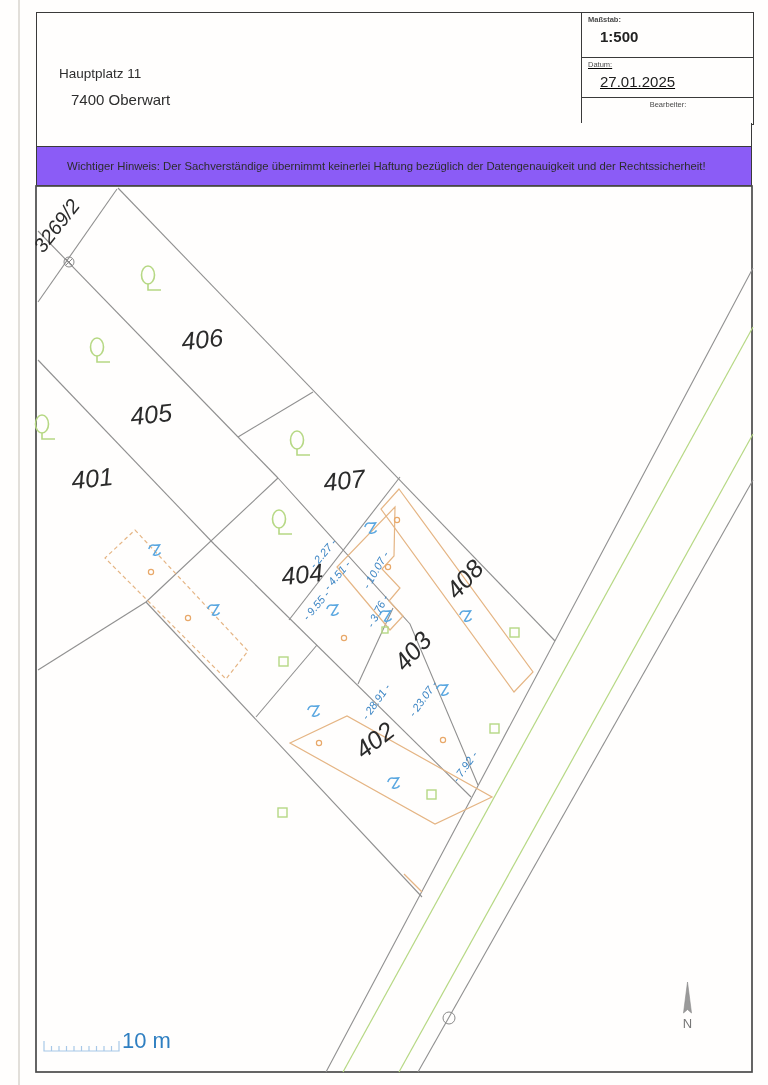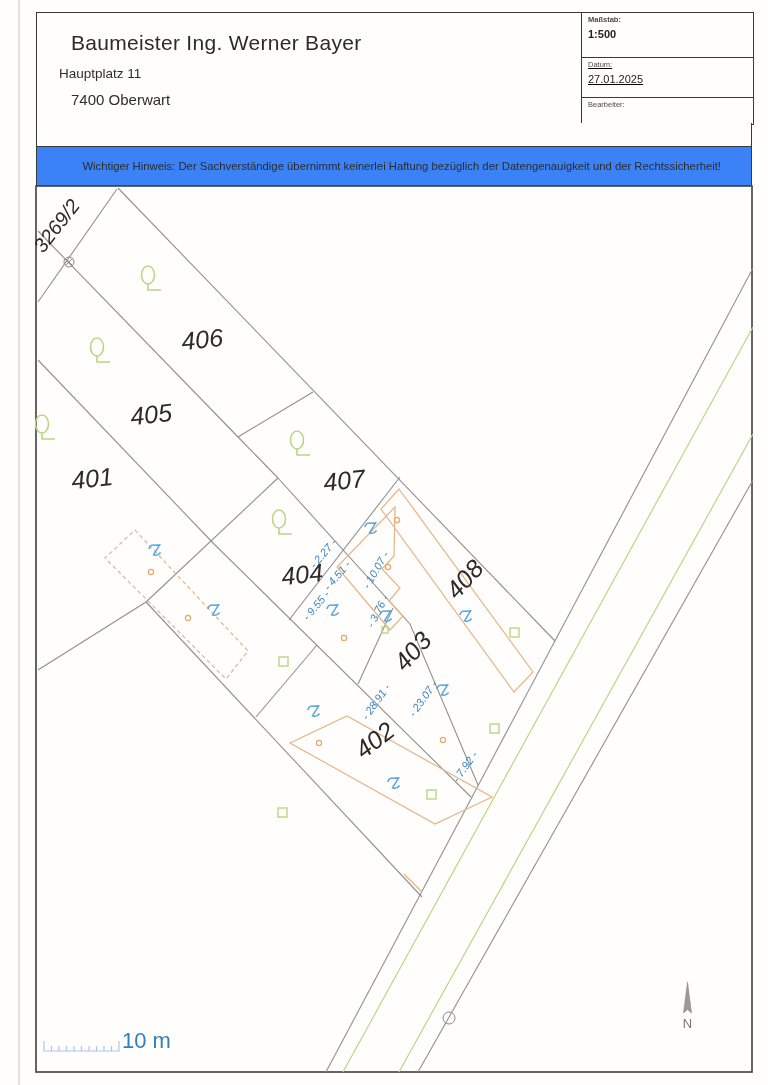--- a/index.html
+++ b/index.html
@@ -9,45 +9,44 @@
   
   .hdr-box{position:absolute;left:36px;top:12px;width:716px;height:111px;
            border:1.5px solid #3a3a3a;background:#fffefd;}
   .company{position:absolute;left:34px;top:18px;font-size:21px;color:#2b2b2b;letter-spacing:.3px;}
   .addr1{position:absolute;left:22px;top:53px;font-size:13.5px;color:#2e2e2e;}
   .addr2{position:absolute;left:34px;top:78px;font-size:15px;color:#2e2e2e;}
   .info-col{position:absolute;left:544px;top:0;width:172px;height:111px;border-left:1.4px solid #3a3a3a;}
   .info-row{position:relative;box-sizing:border-box;padding:2px 6px;}
   .info-row.r1{height:45px;border-bottom:1.3px solid #3a3a3a;font-weight:bold;}
   .info-row.r2{height:40px;border-bottom:1.3px solid #3a3a3a;text-decoration:underline;}
-  .info-row.r3{height:26px;}
+  .info-row.r3{height:26px;text-align:center;}
   .info-label{font-size:7.5px;color:#4a4a4a;display:block;}
-  .info-value{font-size:11px;color:#222;display:block;margin-top:4px;}
+  .info-value{font-size:15px;color:#222;display:block;margin-top:4px;margin-left:12px;}
   .gap-band{position:absolute;left:36px;top:123px;width:716px;height:24px;
             border:1.4px solid #3a3a3a;border-top:none;box-sizing:border-box;background:#fffefd;}
   .notice-band{position:absolute;left:36px;top:147px;width:716px;height:39px;
-            border:1.4px solid #3a3a3a;border-top:none;box-sizing:border-box;background:#3b82f6;
-            display:flex;align-items:center;justify-content:flex-end;}
+            border:1.4px solid #3a3a3a;border-top:none;box-sizing:border-box;background:#8b5cf6;
+            display:flex;align-items:center;justify-content:flex-start;}
   .notice-text{font-size:11.3px;color:#2c2c2c;text-align:center;padding:0 30px;}
   .plan-wrap{position:absolute;left:0;top:0;}
   svg text{font-family:"Liberation Sans", sans-serif;}
   .parcel{font-size:25px;font-style:italic;fill:#2b2b2b;}
   .parcel-sm{font-size:20px;font-style:italic;fill:#2b2b2b;}
   .dim{font-size:11px;font-style:italic;fill:#3c85c4;}
   .scale-text{font-size:22px;fill:#2f7fc1;}
   .north-text{font-size:13px;fill:#777;}
 </style>
 </head>
 <body>
 
 <div class="page">
   <div class="scan-edge"></div>
 
   <div class="hdr-box">
-    <div class="company">Baumeister Ing. Werner Bayer</div>
     <div class="addr1">Hauptplatz 11</div>
     <div class="addr2">7400 Oberwart</div>
     <div class="info-col">
       <div class="info-row r1">
         <span class="info-label">Maßstab:</span>
         <span class="info-value">1:500</span>
       </div>
       <div class="info-row r2">
         <span class="info-label">Datum:</span>
         <span class="info-value">27.01.2025</span>

